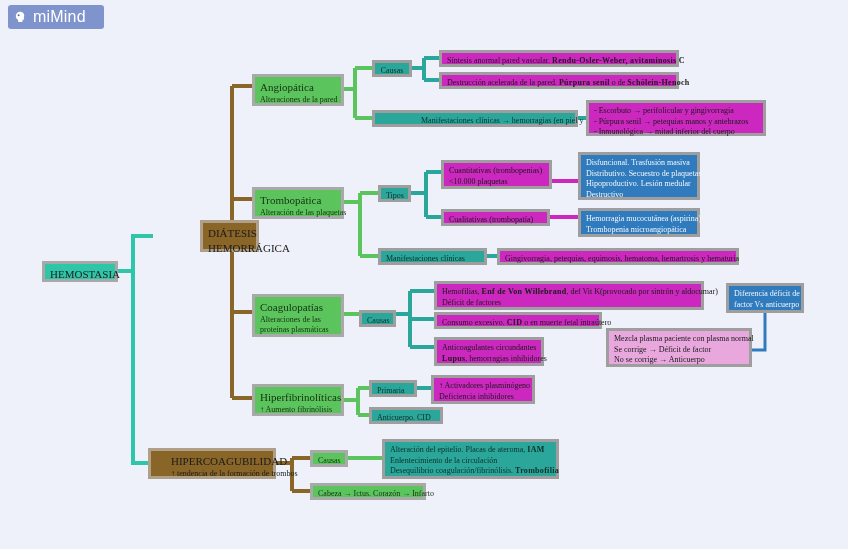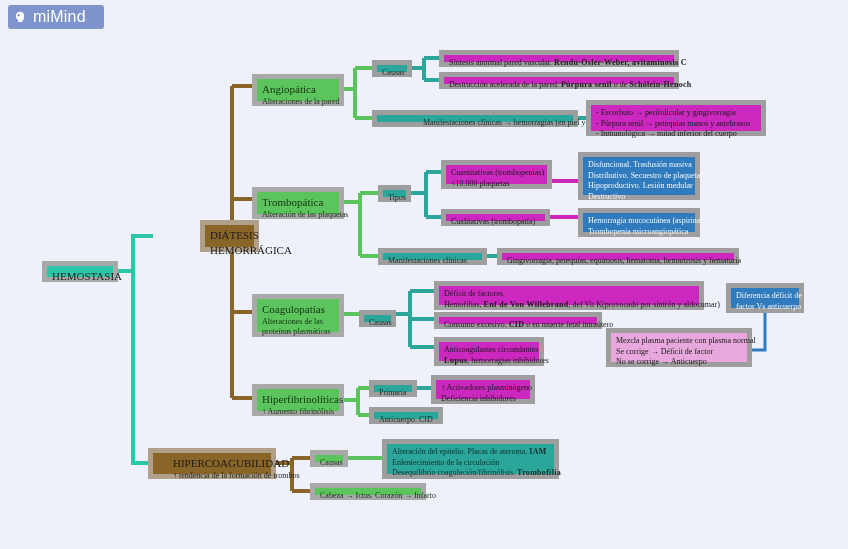--- a/index.html
+++ b/index.html
@@ -7,21 +7,21 @@
     width:848px;height:549px;
     background:#eef0fa;
     font-family:"Liberation Serif", serif;
     overflow:hidden;
     position:relative;
   }
   #canvas{position:absolute;left:0;top:0;width:848px;height:549px;}
   .node{
     position:absolute;
     box-sizing:border-box;
-    border:5px solid #404040;
+    border:3px solid #404040;
     color:#1d1d1d;
     line-height:1.33;
     padding:3px 5px;
     z-index:5;
   }
   .node .ln{display:block;white-space:nowrap;}
   .node .ln b{font-weight:bold;letter-spacing:.3px;}
 
   
   .c-teal   {background:#2ec6a8;border-color:#a8a8a8;}
@@ -194,22 +194,22 @@
 
 <div class="node c-green" style="left:252px;top:294px;width:92px;height:43px;">
   <span class="ln title-lg">Coagulopatías</span>
   <span class="ln sub">Alteraciones de las</span>
   <span class="ln sub">proteínas plasmáticas</span>
 </div>
 <div class="node c-tealdk t-center sub" style="left:359px;top:310px;width:37px;height:17px;">
   <span class="ln">Causas</span>
 </div>
 <div class="node c-magenta sub" style="left:434px;top:281px;width:270px;height:29px;">
+  <span class="ln"><span>Hemofilias, </span><b>Enf de Von Willebrand</b><span>, def Vit K(provocado por sintrón y aldocumar)</span></span>
   <span class="ln">Déficit de factores</span>
-  <span class="ln"><span>Hemofilias, </span><b>Enf de Von Willebrand</b><span>, def Vit K(provocado por sintrón y aldocumar)</span></span>
 </div>
 <div class="node c-magenta sub" style="left:434px;top:312px;width:168px;height:17px;">
   <span class="ln"><span>Consumo excesivo. </span><b>CID</b><span> o en muerte fetal intraútero</span></span>
 </div>
 <div class="node c-magenta sub" style="left:434px;top:337px;width:110px;height:29px;">
   <span class="ln">Anticoagulantes circundantes</span>
   <span class="ln"><b>Lupus</b><span>, hemorragias inhibidores</span></span>
 </div>
 <div class="node c-blue sub t-center" style="left:726px;top:283px;width:78px;height:30px;">
   <span class="ln">Diferencia déficit de</span>

